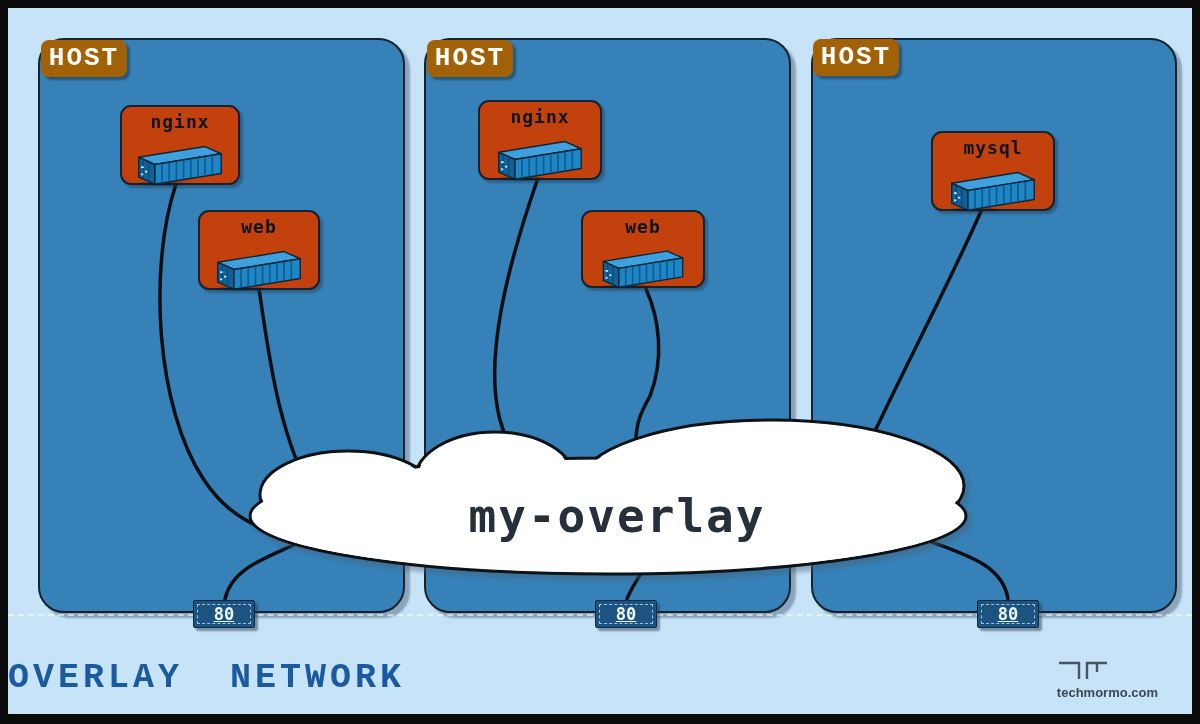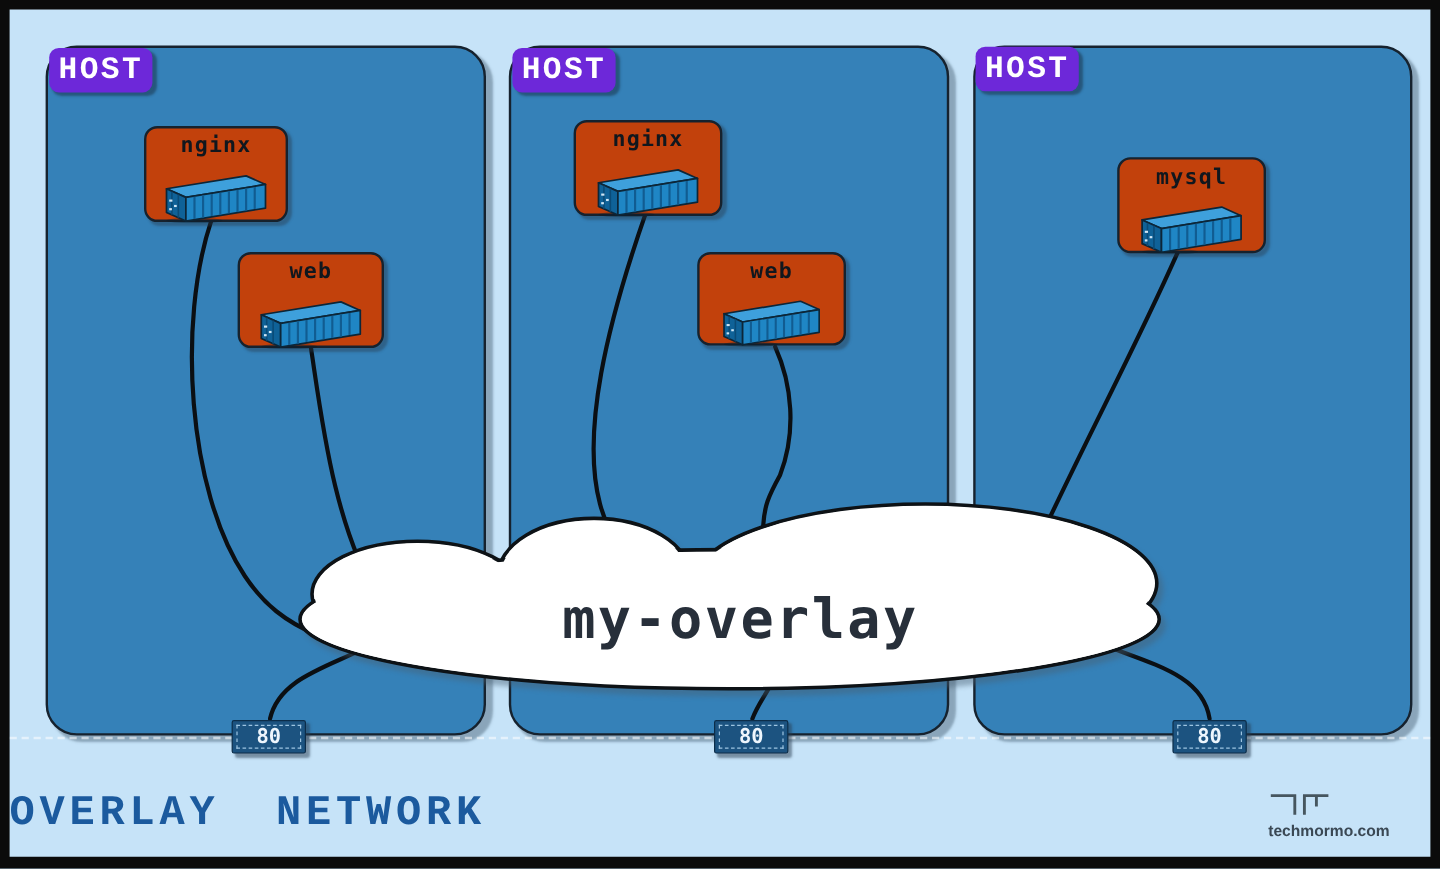--- a/index.html
+++ b/index.html
@@ -14,21 +14,21 @@
     position:absolute;top:30px;height:575px;
     background:#3581b8;
     border:2.5px solid #16222e;border-radius:26px;
     box-shadow:5px 5px 2px rgba(90,115,135,.55);
   }
   .host-1{left:30px;width:367px;}
   .host-2{left:416px;width:367px;}
   .host-3{left:803px;width:366px;}
   .host-badge{
     position:absolute;width:86px;height:37px;
-    background:#6d28d9;border-radius:8px;
+    background:#a16207;border-radius:8px;
     box-shadow:3px 3px 2px rgba(20,35,50,.45);
     color:#ffffff;font-family:"Liberation Mono", monospace;font-weight:bold;
     font-size:26px;letter-spacing:2px;text-align:center;line-height:36px;
     z-index:6;
   }
   .container-box{
     position:absolute;background:#c2410c;
     border:2px solid #16222e;border-radius:11px;
     box-shadow:3px 3px 2px rgba(40,60,80,.45);
     z-index:5;text-align:center;
@@ -44,21 +44,21 @@
     border-top:2px dashed rgba(255,255,255,.55);z-index:2;
   }
   .port-badge{
     position:absolute;top:592px;width:62px;height:28px;
     background:#1c5380;border:1.5px solid #0c2d49;border-radius:2px;
     box-shadow:3px 3px 2px rgba(40,60,80,.5);
     z-index:6;
   }
   .port-badge .inner{
     position:absolute;inset:3px;border:1px dashed rgba(190,225,250,.8);
-    color:#eef6fd;font-size:17px;font-weight:bold;text-align:center;line-height:19px;
+    color:#eef6fd;font-size:17px;font-weight:bold;text-align:center;line-height:19px;text-decoration:underline;
   }
   .cloud-label{
     position:absolute;left:389px;top:481px;width:440px;z-index:4;
     text-align:center;font-size:46px;font-weight:bold;color:#272f3a;
     letter-spacing:2px;
   }
   .title{
     position:absolute;left:0;top:650px;width:100%;z-index:4;
     text-align:left;color:#1b5a9e;
     font-family:"Liberation Mono", monospace;font-weight:bold;

